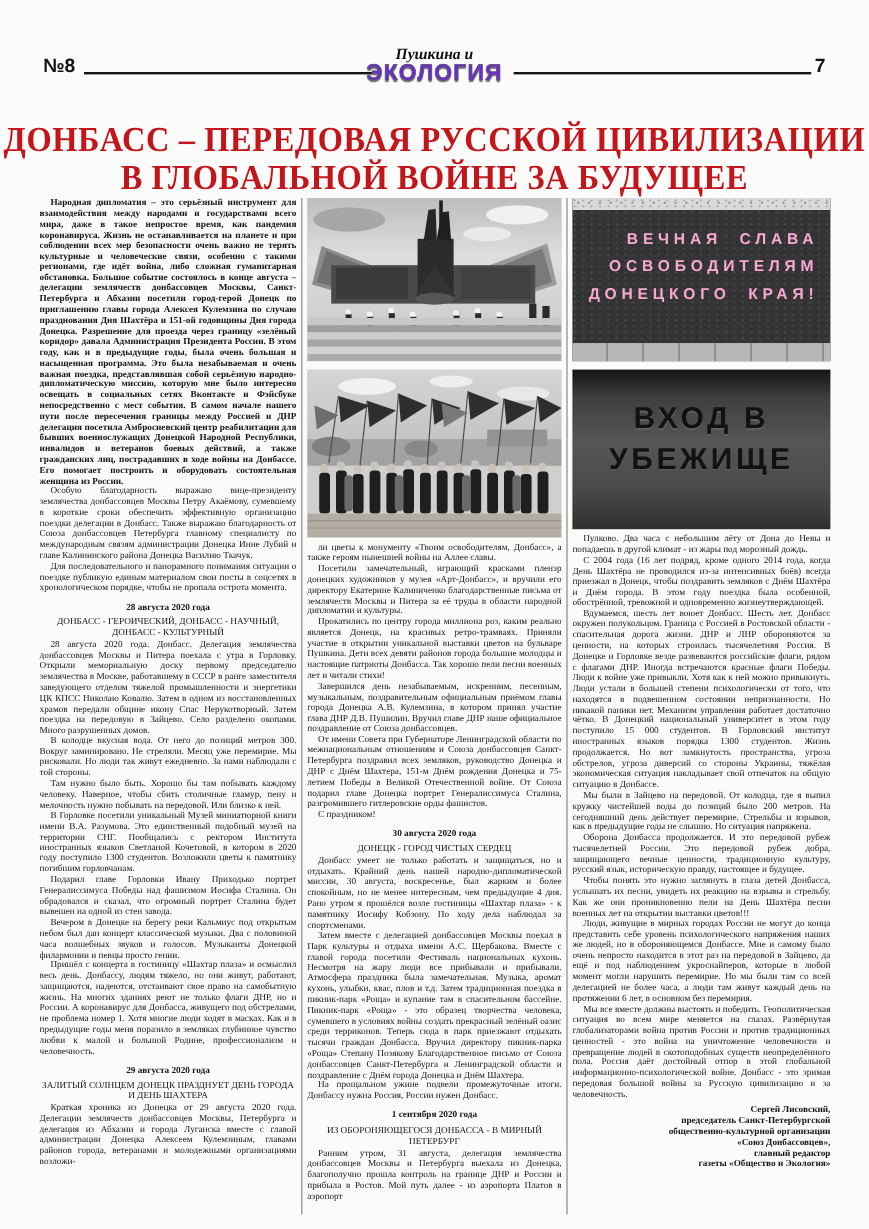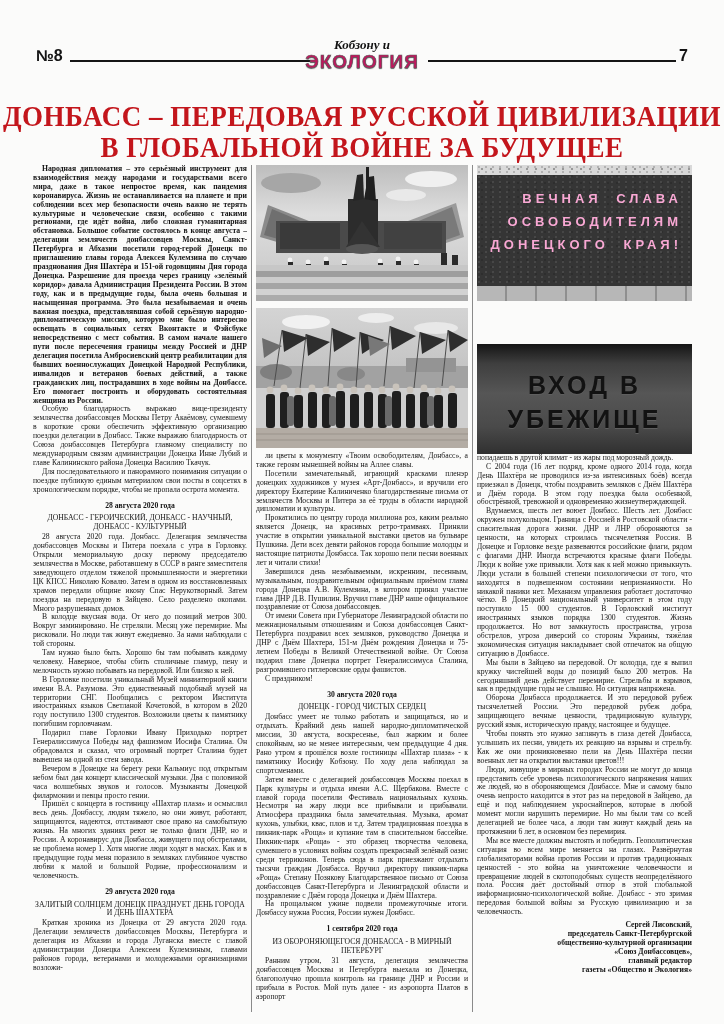--- a/index.html
+++ b/index.html
@@ -8,21 +8,21 @@
   .abs{position:absolute;}
 
   
   .issue-no{left:36px;top:48px;font:bold 16px/16px "Liberation Sans",sans-serif;}
   .page-no{left:679px;top:48px;font:bold 16px/16px "Liberation Sans",sans-serif;}
   .rule{height:2px;background:#151515;top:60px;}
   .rule-left{left:70px;width:242px;}
   .rule-right{left:428px;width:248px;}
   .masthead{left:292px;top:38px;width:140px;text-align:center;}
   .masthead .m1{font:bold italic 13px/14px "Liberation Serif",serif;color:#101010;}
-  .masthead .m2{font:bold 19px/19px "Liberation Sans",sans-serif;color:#be185d;
+  .masthead .m2{font:bold 19px/19px "Liberation Sans",sans-serif;color:#6d28d9;
                 letter-spacing:1px;-webkit-text-stroke:.6px #5b5b5b;
                 text-shadow:0 1px 1px #666;}
 
   
   .headline{left:0;top:101px;width:724px;text-align:center;
             font:bold 27px/29px "Liberation Serif",serif;color:#c3161c;
             letter-spacing:.5px;transform:scaleY(1.08);transform-origin:top;}
 
   
   .col{font-size:7.7px;line-height:8.9px;text-align:justify;overflow:hidden;}
@@ -53,21 +53,21 @@
   .shelter .words{position:absolute;left:0;right:0;top:24px;text-align:center;
       font:bold 25px/34px "Liberation Sans",sans-serif;color:#121212;
       letter-spacing:3px;white-space:pre-line;text-shadow:0 1px 0 #5f5f5f;}
 </style>
 </head>
 <body>
 
 <div class="abs issue-no">№8</div>
 <div class="abs rule rule-left"></div>
 <div class="abs masthead">
-  <div class="m1">Кобзону и</div>
+  <div class="m1">Пушкина и</div>
   <div class="m2">ЭКОЛОГИЯ</div>
 </div>
 <div class="abs rule rule-right"></div>
 <div class="abs page-no">7</div>
 
 <div class="abs headline" style="color: rgb(195, 22, 28);">
   <div>ДОНБАСС – ПЕРЕДОВАЯ РУССКОЙ ЦИВИЛИЗАЦИИ</div>
   <div>В ГЛОБАЛЬНОЙ ВОЙНЕ ЗА БУДУЩЕЕ</div>
 </div>
 
@@ -283,16 +283,16 @@
 
 <div class="abs photo plaque" style="left:477px;top:165px;width:215px;height:136px;">
   <div class="sky"></div>
   <div class="speckle"></div>
   <div class="kerb"></div>
   <div class="words">ВЕЧНАЯ СЛАВА
 ОСВОБОДИТЕЛЯМ
 ДОНЕЦКОГО КРАЯ!</div>
 </div>
 
-<div class="abs photo shelter" style="left:477px;top:308px;width:215px;height:110px;margin-top:36px;">
+<div class="abs photo shelter" style="left:477px;top:308px;width:215px;height:133px;">
   <div class="words">ВХОД В
 УБЕЖИЩЕ</div>
 </div>
 
 </body></html>

